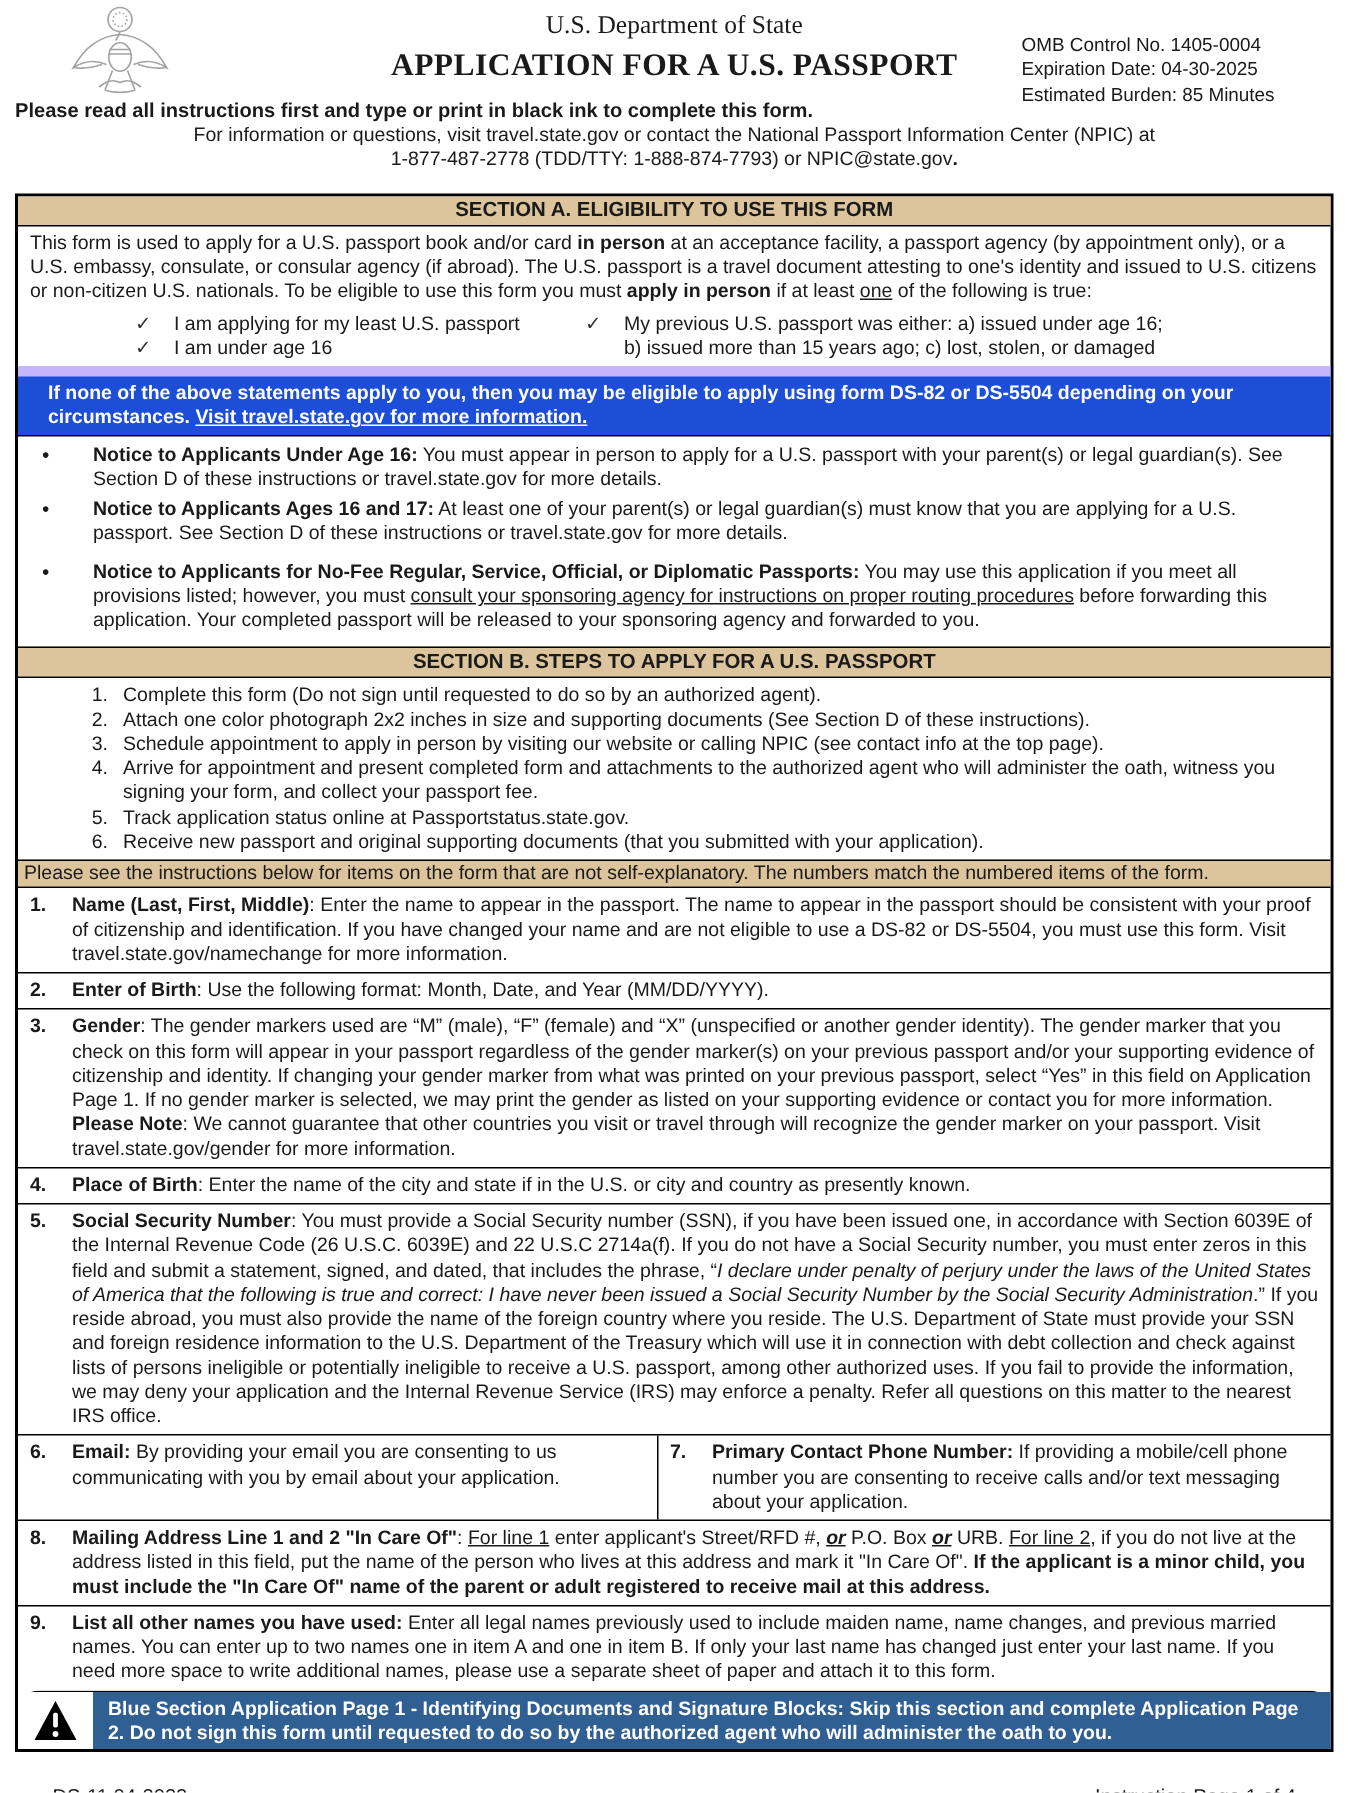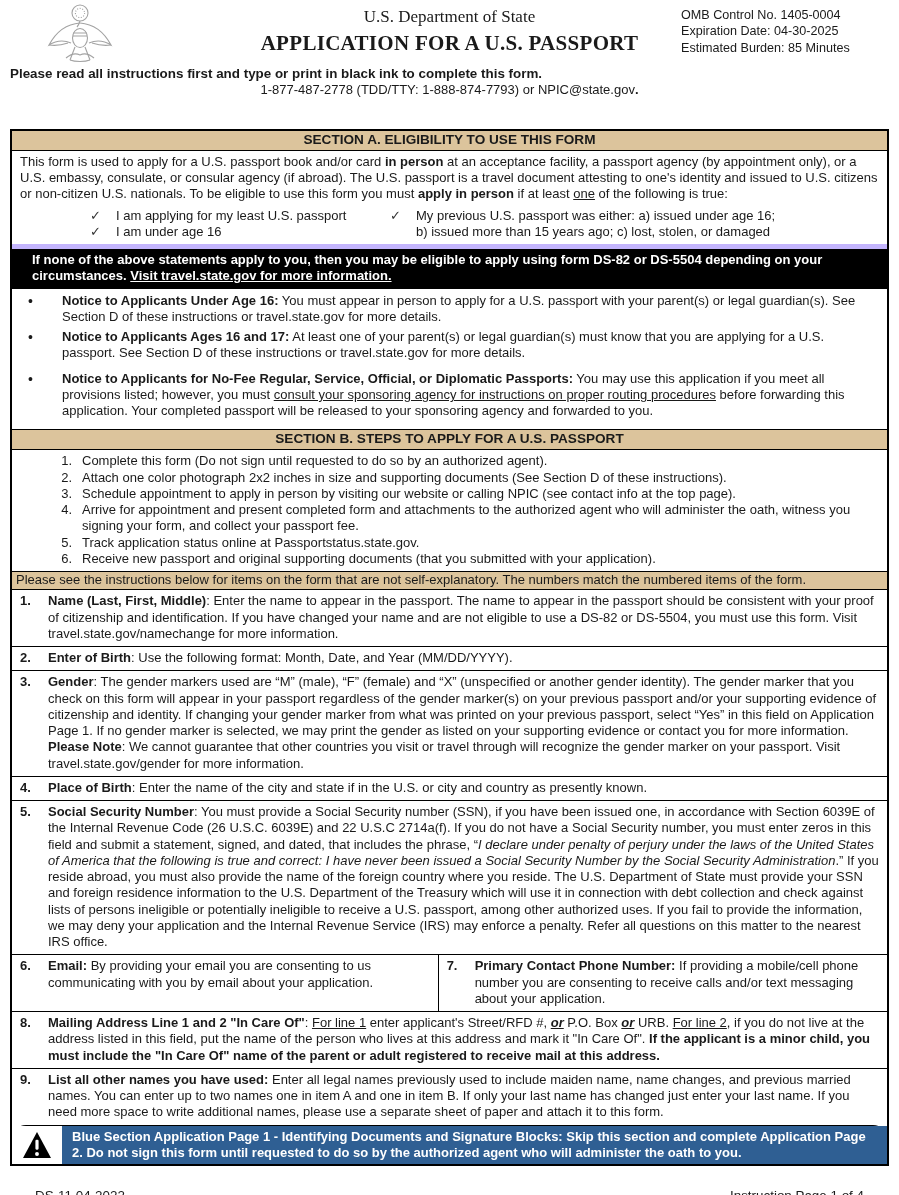--- a/index.html
+++ b/index.html
@@ -10,39 +10,39 @@
   }
   .page{position:relative;padding:0 10px;}
   
   .rt-b{font-weight:bold}.rt-i{font-style:italic}.rt-u{text-decoration:underline}
   
   .hdr{position:relative;height:112px;}
   .seal{position:absolute;left:34px;top:2px;}
   .hdr-center{text-align:center;padding-top:6px;}
   .agency{font-family:"Liberation Serif",serif;font-size:17px;}
   .main-title{font-family:"Liberation Serif",serif;font-size:21px;font-weight:bold;margin-top:3px;letter-spacing:.3px;}
-  .omb{position:absolute;right:3px;top:7px;width:205px;font-size:12.6px;line-height:1.3;text-align:left;}
+  .omb{position:absolute;right:3px;top:22px;width:205px;font-size:12.6px;line-height:1.3;text-align:left;}
   .hdr-bold{font-weight:bold;font-size:13.4px;margin-top:9px;}
   .hdr-info{font-size:13px;line-height:1.22;}
   
   .form-box{border:2px solid #000;margin-top:17px;}
   .row{border-top:1px solid #000;padding:2px 6px;}
   .row:first-child{border-top:none;}
   .bar{background:#DCC49C;font-weight:bold;text-align:center;font-size:13.6px;padding:1px 0;}
   .bar-sub{background:#DCC49C;font-size:13px;padding:0 4px 1px 4px;}
   .para{padding:3px 8px 4px 8px;}
   
   .checklist{display:flex;padding:1px 8px 4px 78px;}
   .chk-col1{width:300px;flex:none;}
   .chk-col2{flex:1;}
   .chk-item{display:flex;}
   .chk{width:26px;flex:none;color:#333;}
   .chk-indent{padding-left:26px;}
   
-  .blue{background:#000000;color:#fff;font-weight:bold;padding:3px 20px;border-top:5px solid #c4b5fd;}
+  .blue{background:#1d4ed8;color:#fff;font-weight:bold;padding:3px 20px;border-top:7px solid #c4b5fd;}
   
   .notices{padding:4px 8px 6px 8px;}
   .notice{display:flex;margin-bottom:4px;}
   .notice.gap{margin-top:9px;}
   .bullet{width:34px;flex:none;text-align:left;padding-left:8px;font-size:14px;}
   .notice-text{flex:1;}
   
   .steps{padding:3px 8px 4px 8px;}
   .step{display:flex;}
   .step-num{width:30px;flex:none;text-align:right;padding-right:10px;margin-left:22px;}
@@ -88,20 +88,21 @@
     <div class="hdr-center">
       <div class="agency">U.S. Department of State</div>
       <div class="main-title">APPLICATION FOR A U.S. PASSPORT</div>
     </div>
     <div class="omb">
       <div>OMB Control No. 1405-0004</div>
       <div>Expiration Date: 04-30-2025</div>
       <div>Estimated Burden: 85 Minutes</div>
     </div>
     <div class="hdr-bold">Please read all instructions first and type or print in black ink to complete this form.</div>
+    <div class="hdr-info" style="text-align:center;">For information or questions, visit travel.state.gov or contact the National Passport Information Center (NPIC) at</div>
     <div class="hdr-info" style="text-align:center;"><span>1-877-487-2778 (TDD/TTY: 1-888-874-7793) or NPIC@state.gov</span><span class="rt-b">.</span></div>
   </div>
 
   <div class="form-box">
 
     <div class="row bar" style="border-top:none;">SECTION A. ELIGIBILITY TO USE THIS FORM</div>
     <div class="row para"><span>This form is used to apply for a U.S. passport book and/or card </span><span class="rt-b">in person</span><span> at an acceptance facility, a passport agency (by appointment only), or a U.S. embassy, consulate, or consular agency (if abroad). The U.S. passport is a travel document attesting to one's identity and issued to U.S. citizens or non-citizen U.S. nationals. To be eligible to use this form you must </span><span class="rt-b">apply in person</span><span> if at least </span><span class="rt-u">one</span><span> of the following is true:</span></div>
     <div class="checklist">
       <div class="chk-col1">
         <div class="chk-item">

